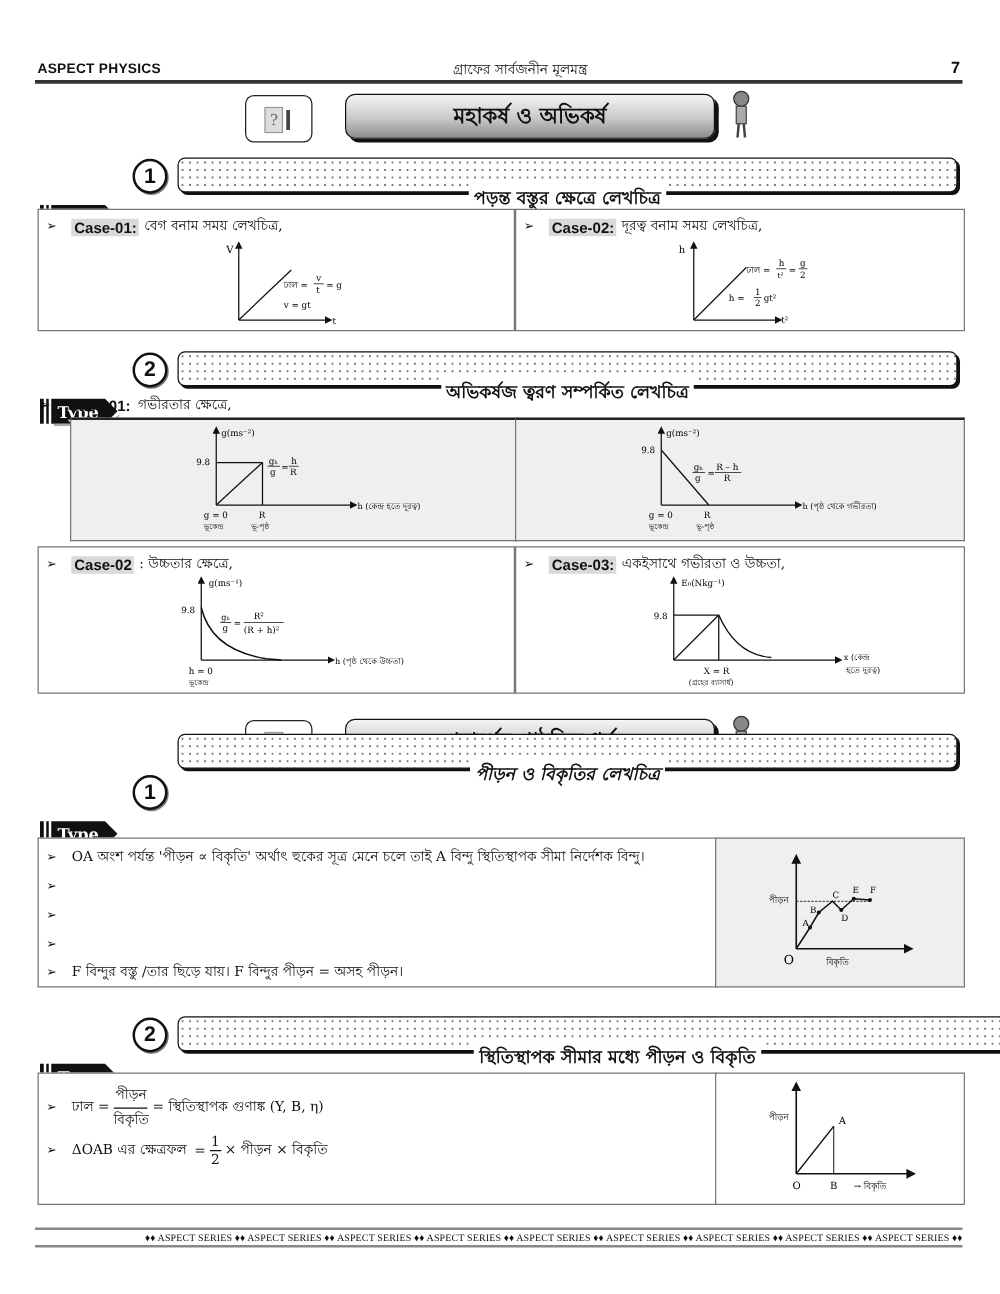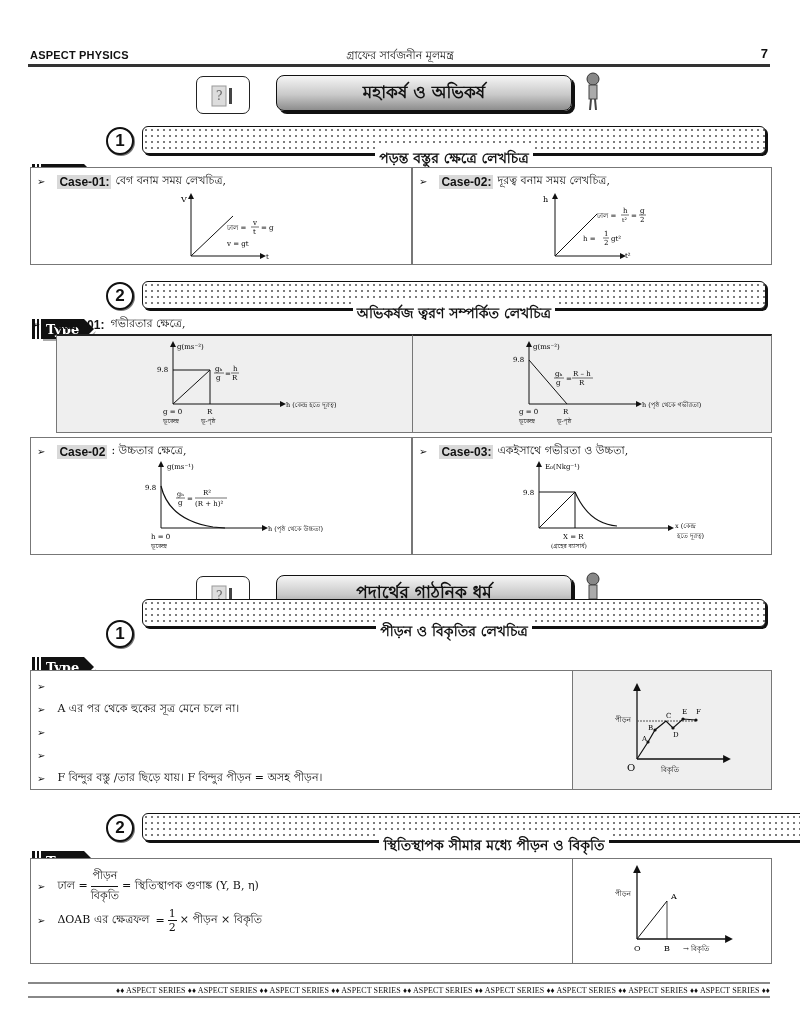--- a/index.html
+++ b/index.html
@@ -1,19 +1,19 @@
 <!DOCTYPE html>
 <html><head>
 <meta charset="utf-8">
 <style>
   html,body{margin:0;padding:0;background:#fff;}
   body{width:800px;height:1035px;position:relative;font-family:"DejaVu Serif",serif;color:#111;overflow:hidden;}
   .abs{position:absolute;}
   .hdr-left{left:30px;top:49px;font-family:"Liberation Sans",sans-serif;font-weight:bold;font-size:11px;letter-spacing:0.2px;}
-  .hdr-mid{left:330px;top:47px;font-size:11px;width:140px;text-align:center;}
+  .hdr-mid{left:330px;top:47px;font-size:11px;width:140px;text-align:right;}
   .hdr-right{right:32px;top:46px;font-family:"Liberation Sans",sans-serif;font-weight:bold;font-size:13px;}
   .hdr-rule{left:28px;width:742px;top:64px;height:3px;background:#333;}
 
   .chap-icon{width:52px;height:36px;border:1.5px solid #222;border-radius:7px;background:#fff;display:flex;align-items:center;justify-content:center;}
   .chap-title{height:34px;border:1.5px solid #111;border-radius:8px;background:linear-gradient(#f5f5f5,#c9c9c9 55%,#8d8d8d);box-shadow:3px 3px 0 #111;display:flex;align-items:center;justify-content:center;font-weight:bold;font-size:17px;}
   .mascot{width:18px;height:40px;}
 
   .type-badge{width:62px;height:22px;margin-top:35px;}
   .type-num{width:24px;height:24px;border:2px solid #111;border-radius:50%;font-family:"Liberation Sans",sans-serif;font-weight:bold;font-size:17px;display:flex;align-items:center;justify-content:center;background:#fff;box-shadow:1px 1px 0 #777;}
   .type-bar{height:26px;border:1.5px solid #111;border-radius:6px;box-shadow:2px 2px 0 #111;
@@ -258,32 +258,32 @@
 <div class="abs type-badge" style="left:32px;top:620px;">
   <svg width="66" height="24" viewBox="0 0 66 24">
       <rect x="0" y="2" width="3" height="20" fill="#111"></rect>
       <rect x="5" y="2" width="2" height="20" fill="#111"></rect>
       <polygon points="9,2 52,2 62,12 52,22 9,22" fill="#111"></polygon>
       <polygon points="11,22 54,22 64,14 62,18 56,24 11,24" fill="#aaa"></polygon>
       <text x="14" y="17" font-family="Liberation Serif, serif" font-weight="bold" font-size="13" fill="#fff">Type</text>
     </svg>
 </div>
 <div class="abs type-num" style="left:106px;top:620px;">1</div>
-<div class="abs type-bar" style="left:142px;top:599px;width:622px;">
+<div class="abs type-bar" style="left:142px;top:587px;width:622px;font-style:italic;">
   <span>পীড়ন ও বিকৃতির লেখচিত্র</span>
 </div>
 
 <div class="abs box" style="left:30px;top:670px;width:542px;height:118px;">
   <div style="padding:4px 0 0 6px;">
     <div class="bullet-row" style="height:23px;">
         <span class="arrow">➢</span>
-      </div>
-    <div class="bullet-row" style="height:23px;">
-        <span class="arrow">➢</span>
-        <span>A এর পর থেকে হুকের সূত্র মেনে চলে না।</span>
+        <span>OA অংশ পর্যন্ত 'পীড়ন ∝ বিকৃতি' অর্থাৎ হুকের সূত্র মেনে চলে তাই A বিন্দু স্থিতিস্থাপক সীমা নির্দেশক বিন্দু।</span>
+      </div>
+    <div class="bullet-row" style="height:23px;">
+        <span class="arrow">➢</span>
       </div>
     <div class="bullet-row" style="height:23px;">
         <span class="arrow">➢</span>
       </div>
     <div class="bullet-row" style="height:23px;">
         <span class="arrow">➢</span>
       </div>
     <div class="bullet-row" style="height:23px;">
         <span class="arrow">➢</span>
         <span>F বিন্দুর বস্তু /তার ছিড়ে যায়। F বিন্দুর পীড়ন = অসহ পীড়ন।</span>

